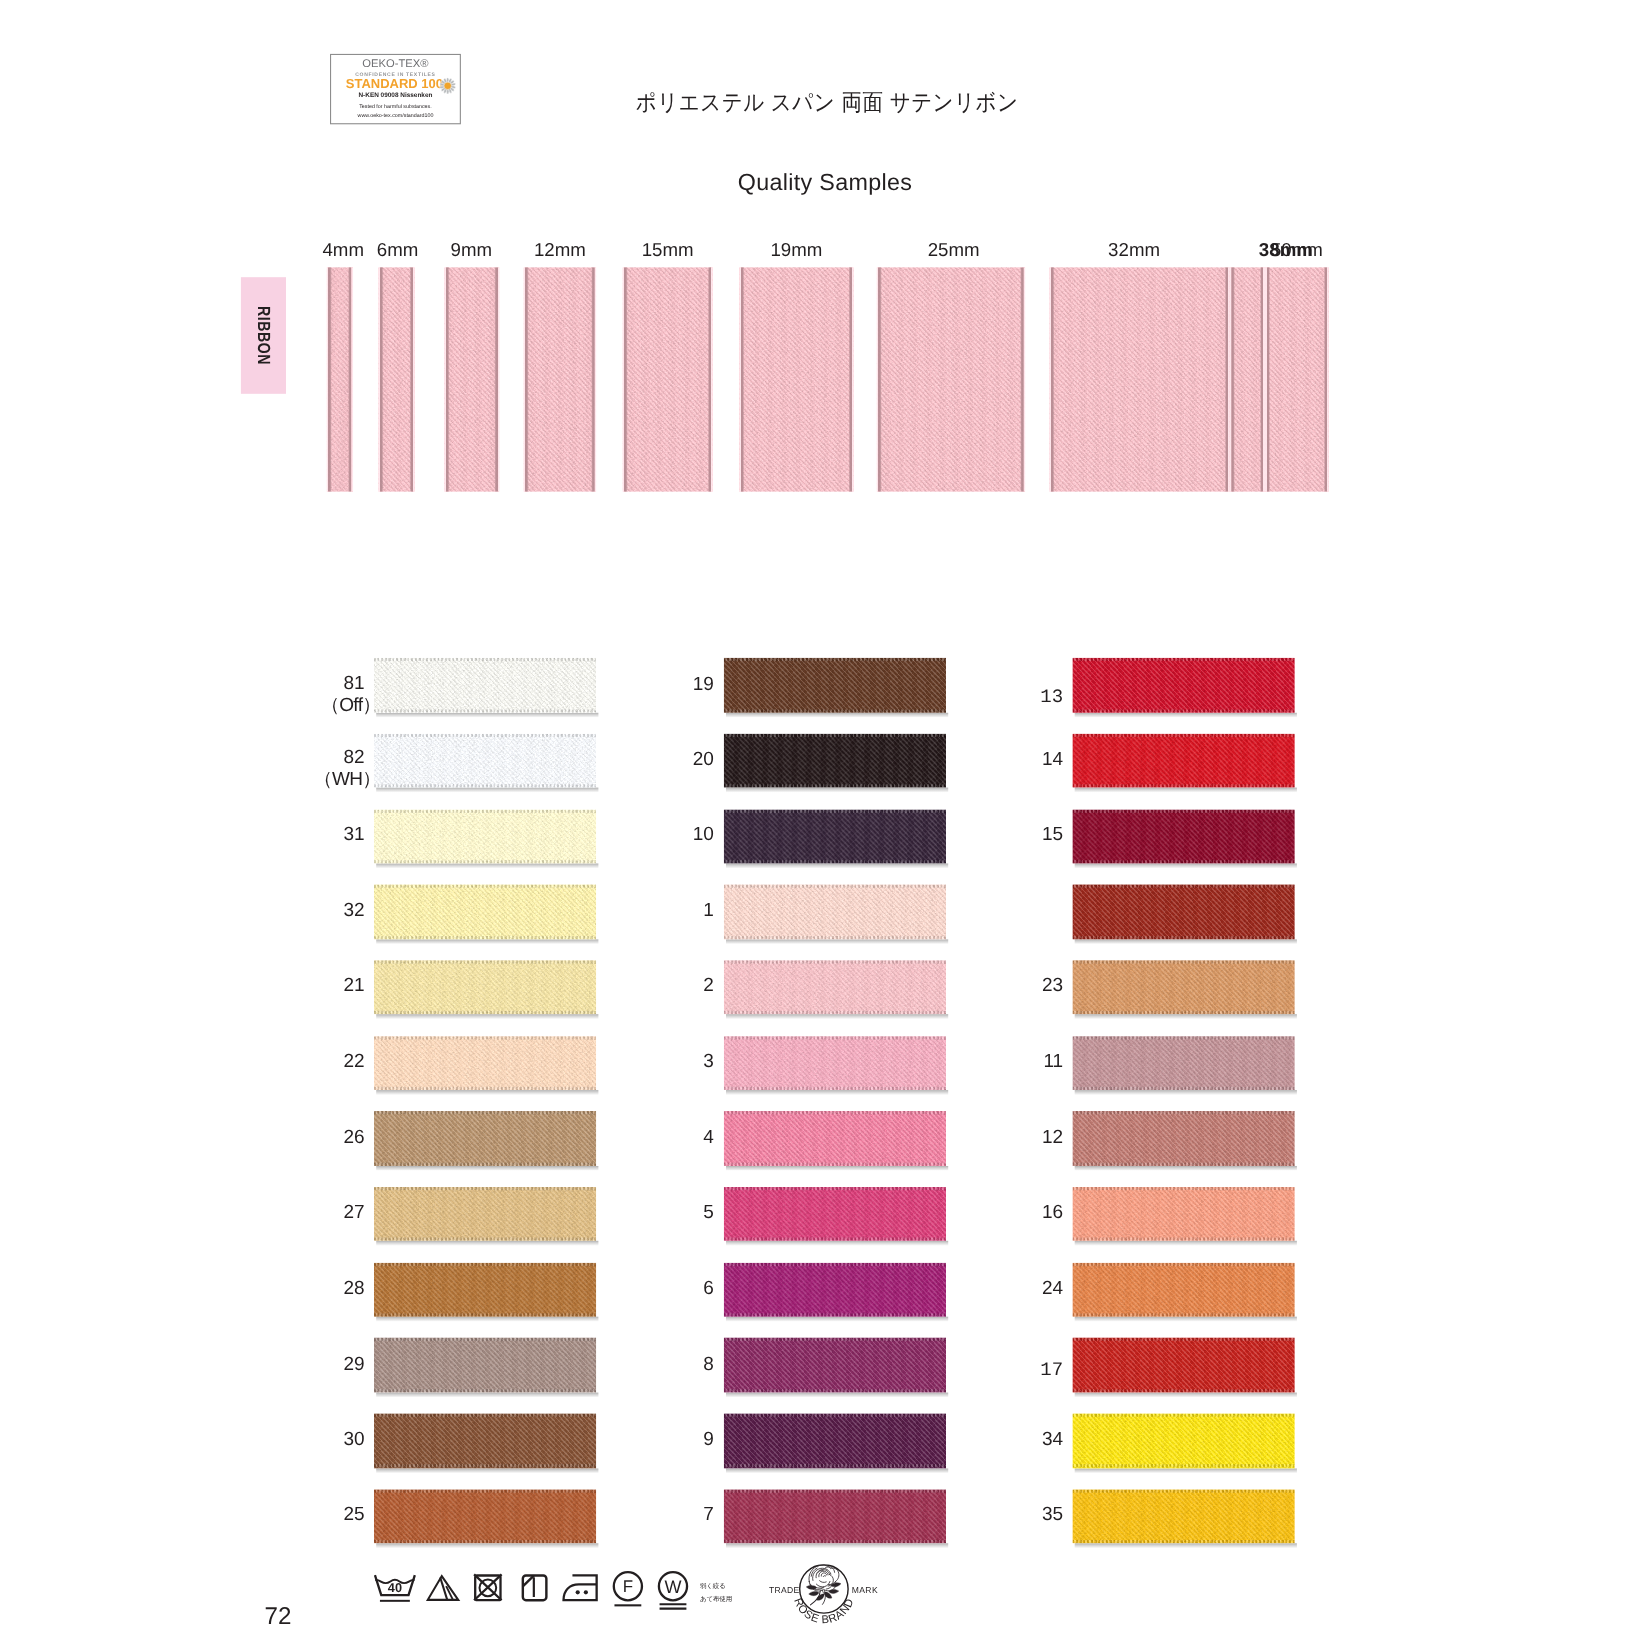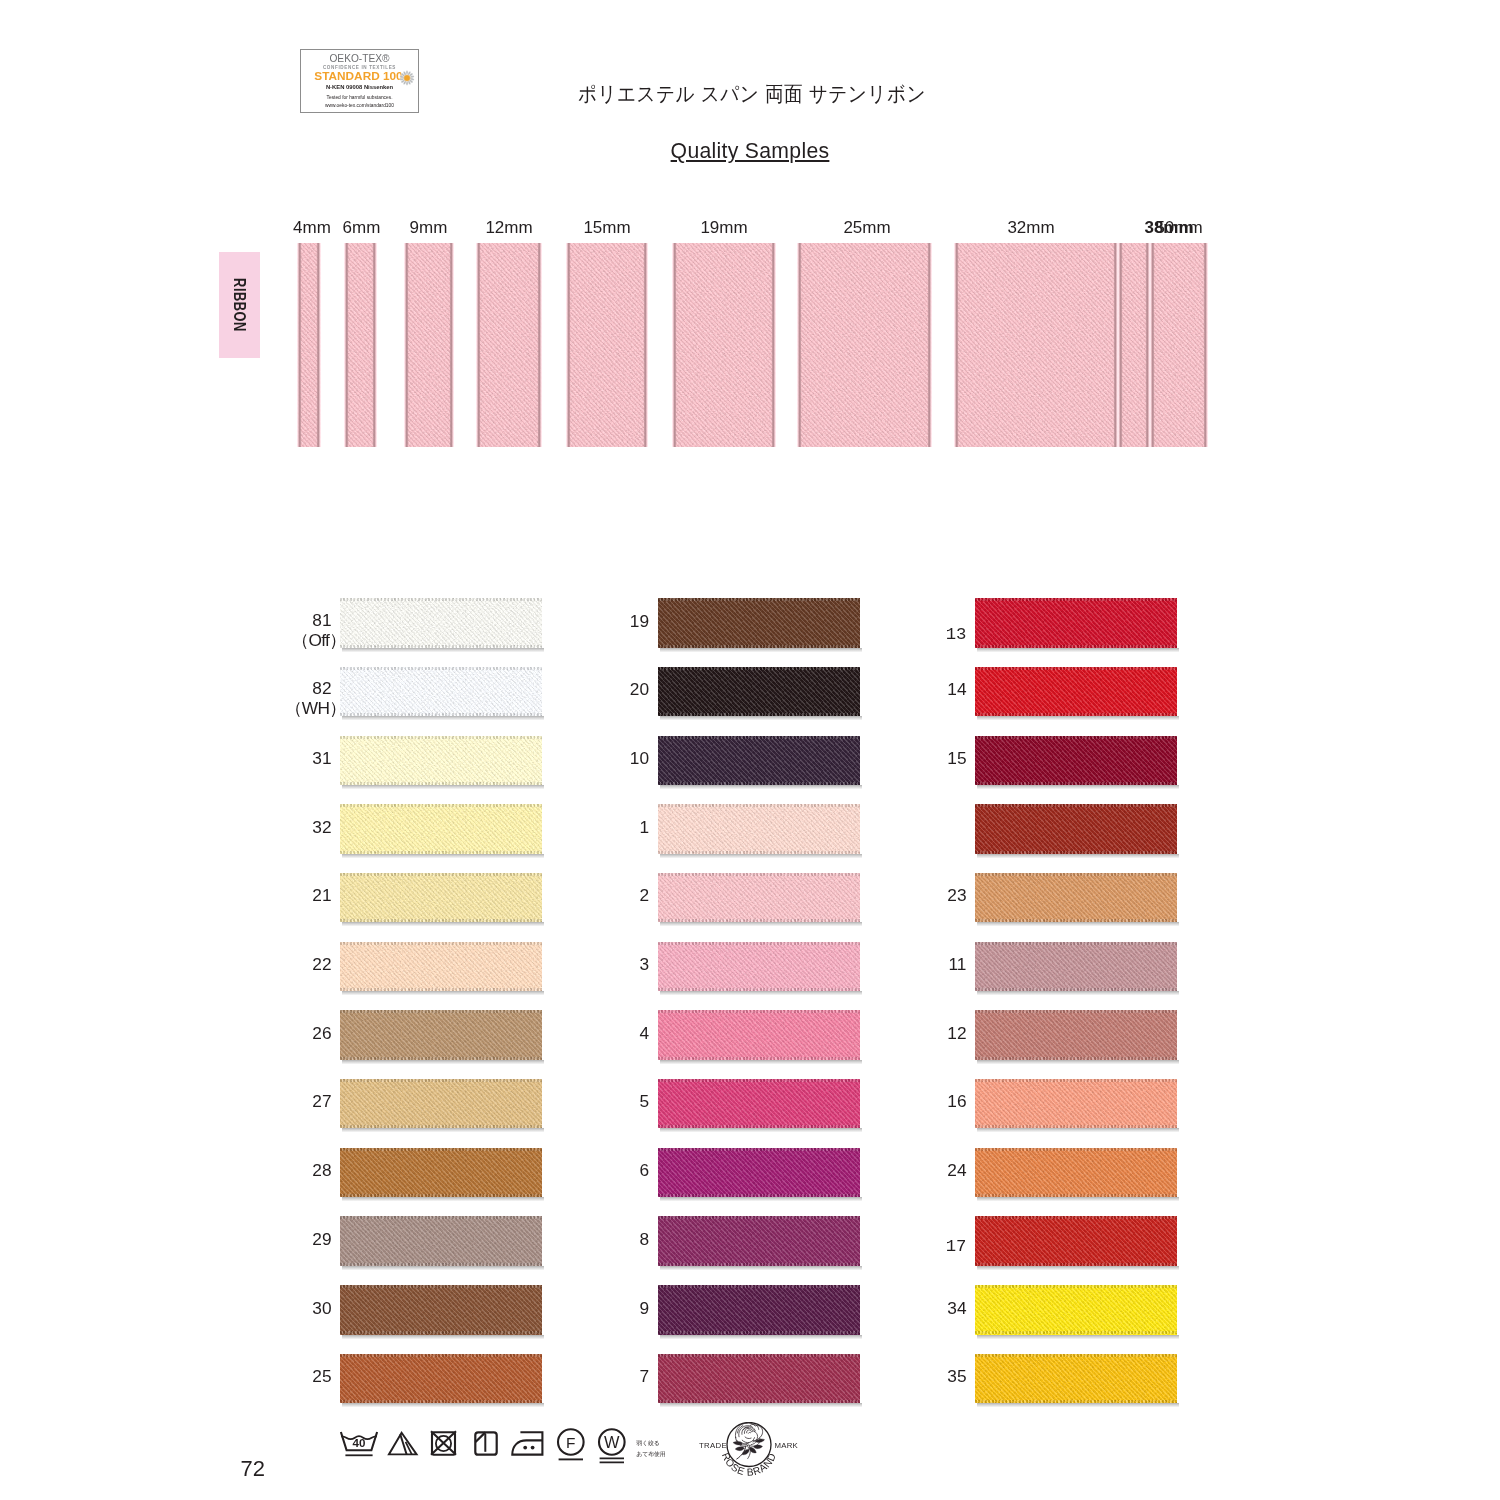--- a/index.html
+++ b/index.html
@@ -41,21 +41,21 @@
   #spec-table .r2{top:22.6px;height:20.3px;border-bottom:1px solid #6d6e71;}
   #spec-table .r3{top:42.9px;height:19.2px;}
   #spec-table .c1{flex:1;text-align:center;align-self:stretch;
                   display:flex;align-items:center;justify-content:center;}
   #spec-table .c2{width:46.5px;text-align:center;border-left:1px solid #6d6e71;
                   align-self:stretch;display:flex;align-items:center;justify-content:center;}
 
   
   .section-head{position:absolute;width:1500px;text-align:center;font-size:21.2px;
                 letter-spacing:.3px;line-height:21.2px;}
-  #quality-head{top:140px;text-decoration:underline;}
+  #quality-head{top:156px;}
   #color-head{top:530.5px;}
 
   
   #ribbon-tab{position:absolute;left:218.7px;top:252px;width:41px;height:106px;
               background:#f8d2e3;}
   #ribbon-tab span{position:absolute;left:50%;top:50%;
                    transform:translate(-50%,-50%) rotate(90deg) scaleX(.80);
                    font-size:16px;font-weight:700;letter-spacing:.7px;
                    white-space:nowrap;color:#231f20;}
 

